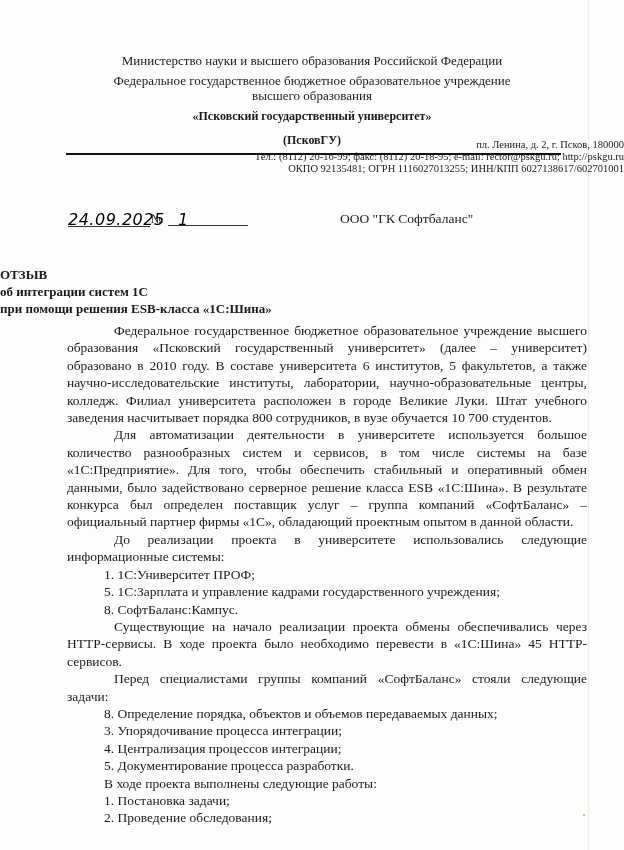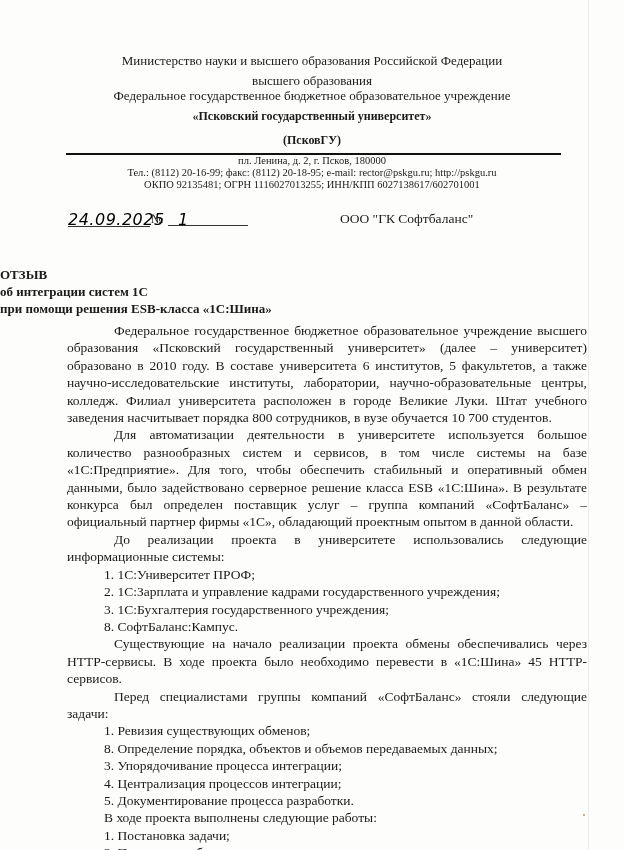--- a/index.html
+++ b/index.html
@@ -12,42 +12,42 @@
     .scan-edge {
       position: absolute; left: 588px; top: 0; width: 1px; height: 850px;
       background: #ececea;
     }
     .speck { position: absolute; left: 583px; top: 814px; width: 2px; height: 2px; background: #b59a6a; border-radius: 1px; }
     .hdr-line { position: absolute; left: 0; width: 624px; text-align: center; }
     #ministry { top: 53px; font-size: 13px; }
     #fgbou { top: 73px; font-size: 13px; line-height: 15px; }
     #univ { top: 104px; font-size: 12px; font-weight: bold; line-height: 24px; }
     .rule { position: absolute; left: 66px; width: 495px; height: 2px; background: #111; top: 153px; }
-    #addr { top: 155px; font-size: 10.5px; line-height: 12px; }
+    #addr { top: 139px; font-size: 10.5px; line-height: 12px; text-align: right; }
     .reg-row { position: absolute; top: 208px; left: 68px; width: 520px; height: 22px; }
     .hand { font-family: "DejaVu Sans", sans-serif; font-style: italic; color: #000000; font-size: 16px; letter-spacing: 0.5px; }
     .date-field { position: absolute; left: 0; top: 2px; width: 82px; border-bottom: 1px solid #333; height: 16px; }
     .num-label { position: absolute; left: 83px; top: 3px; font-size: 13px; }
     .num-field { position: absolute; left: 100px; top: 2px; width: 80px; border-bottom: 1px solid #333; height: 16px; padding-left: 10px; box-sizing: border-box; }
     .addressee { position: absolute; left: 272px; top: 3px; font-size: 13.5px; }
     .title-block { position: absolute; top: 266px; left: 0; width: 596px; font-weight: bold; font-size: 13px; line-height: 17px; }
     .body { position: absolute; top: 322px; left: 67px; width: 520px; font-size: 13.5px; line-height: 17.4px; }
     .p { text-align: justify; text-indent: 47px; margin: 0; }
     .li { margin: 0; padding-left: 37px; }
   </style>
 </head>
 <body>
 
 <div class="scan-edge"></div>
 <div class="speck"></div>
 
 <div class="hdr-line" id="ministry">Министерство науки и высшего образования Российской Федерации</div>
 <div class="hdr-line" id="fgbou">
+  <div>Федеральное государственное бюджетное образовательное учреждение</div>
   <div>высшего образования</div>
-  <div>Федеральное государственное бюджетное образовательное учреждение</div>
 </div>
 <div class="hdr-line" id="univ">
   <div>«Псковский государственный университет»</div>
   <div>(ПсковГУ)</div>
 </div>
 <div class="rule"></div>
 <div class="hdr-line" id="addr">
   <div>пл. Ленина, д. 2, г. Псков, 180000</div>
   <div>Тел.: (8112) 20-16-99; факс: (8112) 20-18-95; e-mail: rector@pskgu.ru; http://pskgu.ru</div>
   <div>ОКПО 92135481; ОГРН 1116027013255; ИНН/КПП 6027138617/602701001</div>
@@ -65,28 +65,26 @@
   <div>об интеграции систем 1С</div>
   <div>при помощи решения ESB-класса «1С:Шина»</div>
 </div>
 
 <div class="body">
   <p class="p">Федеральное государственное бюджетное образовательное учреждение высшего образования «Псковский государственный университет» (далее – университет) образовано в 2010 году. В составе университета 6 институтов, 5 факультетов, а также научно-исследовательские институты, лаборатории, научно-образовательные центры, колледж. Филиал университета расположен в городе Великие Луки. Штат учебного заведения насчитывает порядка 800 сотрудников, в вузе обучается 10 700 студентов.</p>
   <p class="p">Для автоматизации деятельности в университете используется большое количество разнообразных систем и сервисов, в том числе системы на базе «1С:Предприятие». Для того, чтобы обеспечить стабильный и оперативный обмен данными, было задействовано серверное решение класса ESB «1С:Шина». В результате конкурса был определен поставщик услуг – группа компаний «СофтБаланс» – официальный партнер фирмы «1С», обладающий проектным опытом в данной области.</p>
   <p class="p">До реализации проекта в университете использовались следующие информационные системы:</p>
   <div>
     <p class="li">1. 1С:Университет ПРОФ;</p>
-    <p class="li">2. 1С:Зарплата и управление кадрами государственного учреждения;</p>
-    <p class="li">3. 1С:Бухгалтерия государственного учреждения;</p>
+    <p class="li">5. 1С:Зарплата и управление кадрами государственного учреждения;</p>
     <p class="li">8. СофтБаланс:Кампус.</p>
   </div>
   <p class="p">Существующие на начало реализации проекта обмены обеспечивались через HTTP-сервисы. В ходе проекта было необходимо перевести в «1С:Шина» 45 HTTP-сервисов.</p>
   <p class="p">Перед специалистами группы компаний «СофтБаланс» стояли следующие задачи:</p>
   <div>
-    <p class="li">1. Ревизия существующих обменов;</p>
     <p class="li">8. Определение порядка, объектов и объемов передаваемых данных;</p>
     <p class="li">3. Упорядочивание процесса интеграции;</p>
     <p class="li">4. Централизация процессов интеграции;</p>
     <p class="li">5. Документирование процесса разработки.</p>
   </div>
   <p class="li">В ходе проекта выполнены следующие работы:</p>
   <div>
     <p class="li">1. Постановка задачи;</p>
     <p class="li">2. Проведение обследования;</p>
   </div>

